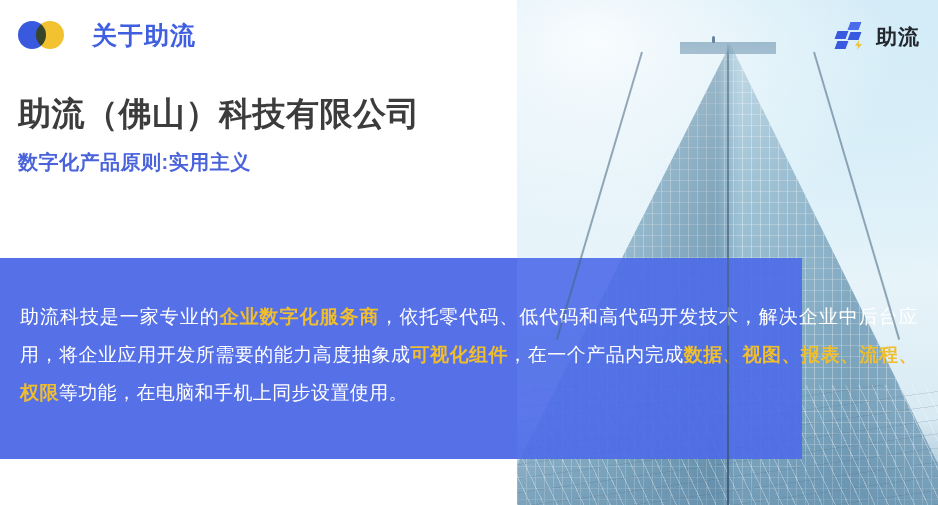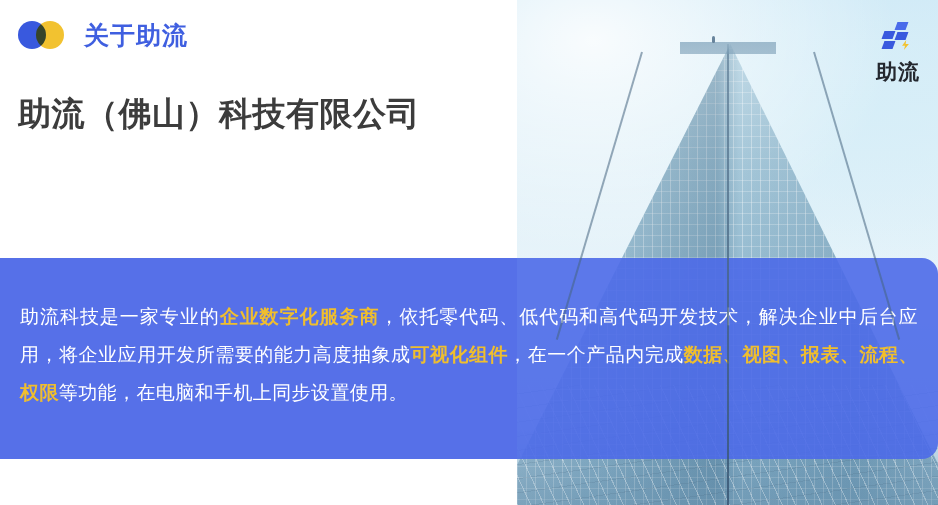--- a/index.html
+++ b/index.html
@@ -145,21 +145,21 @@
     background: #ffffff;
   }
 
   
   .header {
     position: absolute;
     left: 18px;
     top: 21px;
     display: flex;
     align-items: center;
-    gap: 20px;
+    gap: 28px;
   }
   .venn {
     position: relative;
     width: 46px;
     height: 28px;
     flex: none;
   }
   .venn .c {
     position: absolute;
     top: 0;
@@ -201,24 +201,23 @@
     letter-spacing: 0.5px;
     line-height: 32px;
     white-space: nowrap;
   }
 
   
   .banner {
     position: absolute;
     left: 0;
     top: 258px;
-    width: 938px;
+    width: 802px;
     height: 201px;
     background: rgba(77,106,232,0.90);
-    border-radius: 16px;
   }
   .banner-solid {
     position: absolute;
     left: 0; top: 0;
     width: 517px;
     height: 201px;
     background: #5670E8;
   }
   .banner-text {
     position: absolute;
@@ -238,21 +237,20 @@
 
   
   .brand {
     position: absolute;
     right: 18px;
     top: 20px;
     display: flex;
     align-items: center;
     gap: 9px;
     z-index: 6;
-    flex-direction: column;
   }
   .brand-mark {
     position: relative;
     width: 32px;
     height: 32px;
     flex: none;
   }
   .brand-mark i {
     position: absolute;
     display: block;
@@ -305,20 +303,21 @@
     <span class="venn">
       <span class="c blue"></span>
       <span class="c yellow"></span>
     </span>
     <span class="header-title">关于助流</span>
   </div>
 
   <div class="company-name">助流（佛山）科技有限公司</div>
 
   <div class="principles">
+    <div class="principle-line">数字化产品原则:实用主义</div>
   </div>
 
   <div class="banner">
     <div class="banner-solid"></div>
     <div class="banner-text" id="banner-text"><span>助流科技是一家专业的</span><span class="hl">企业数字化服务商</span><span>，依托零代码、低代码和高代码开发技术，解决企业中后台应用，将企业应用开发所需要的能力高度抽象成</span><span class="hl">可视化组件</span><span>，在一个产品内完成</span><span class="hl">数据、视图、报表、流程、权限</span><span>等功能，在电脑和手机上同步设置使用。</span></div>
   </div>
 
   <div class="brand">
     <span class="brand-mark">
       <i class="p1"></i>

